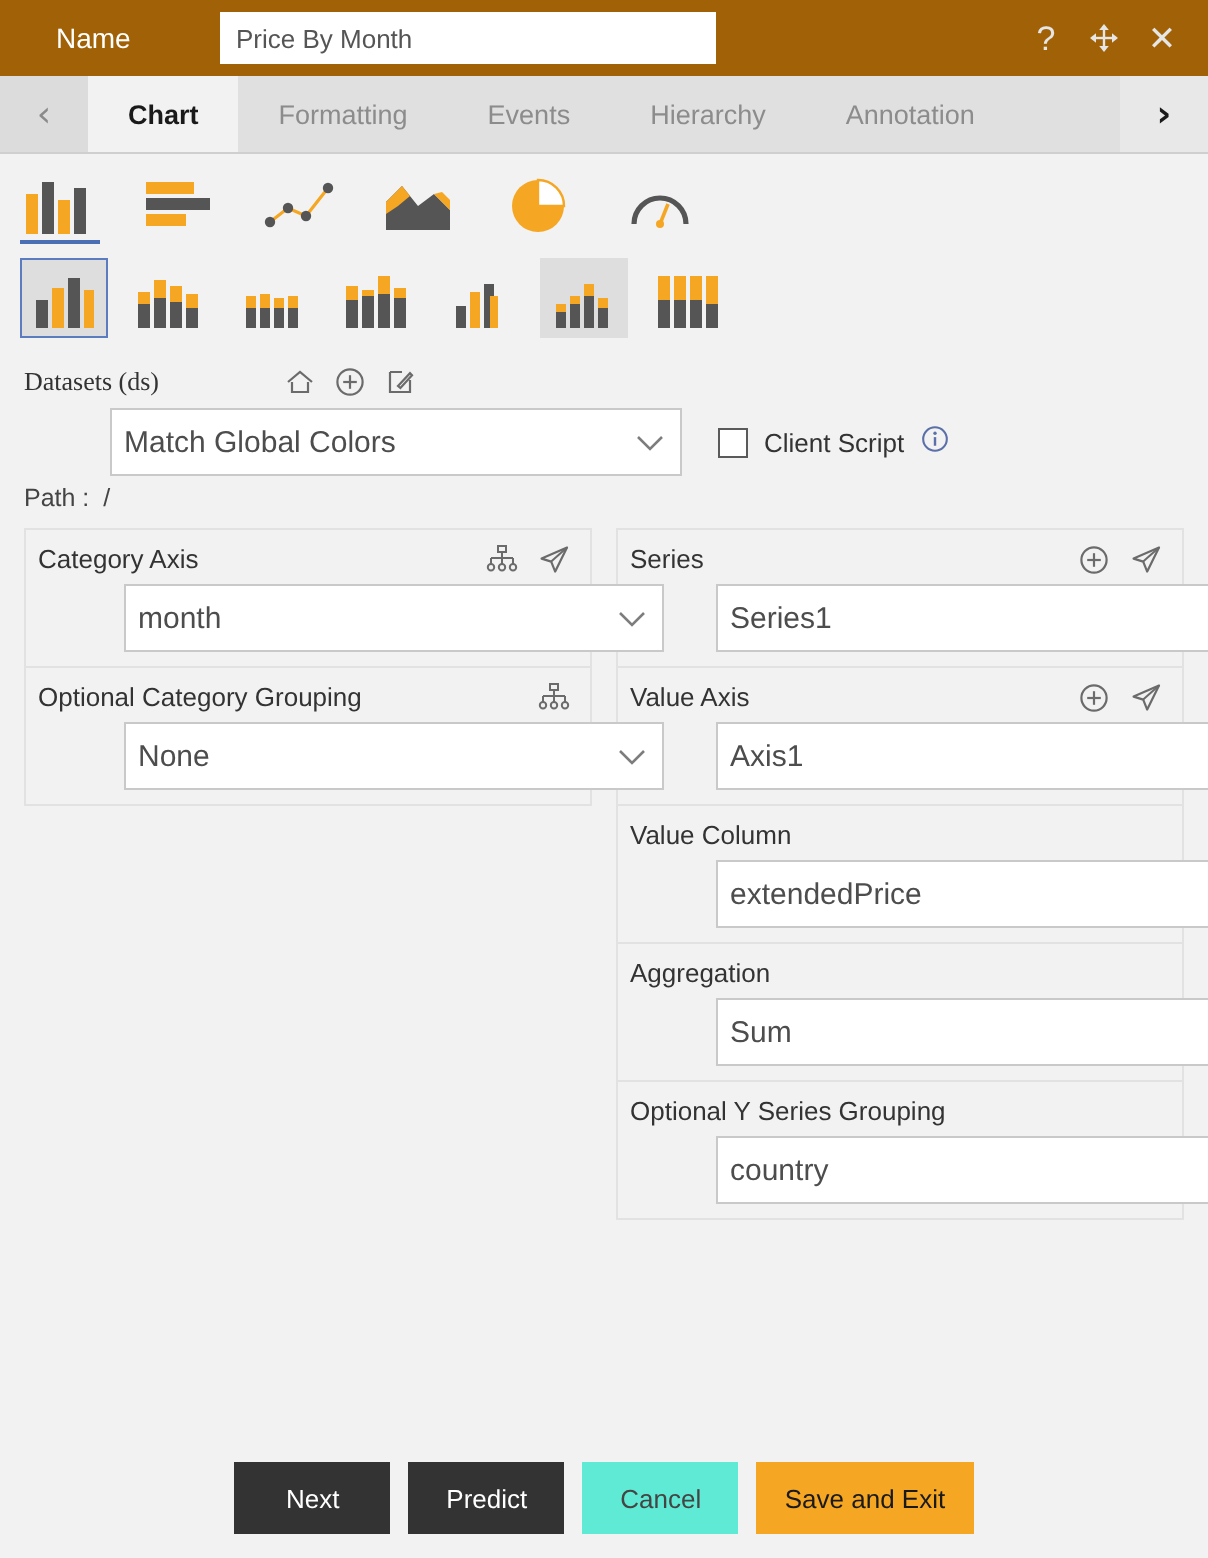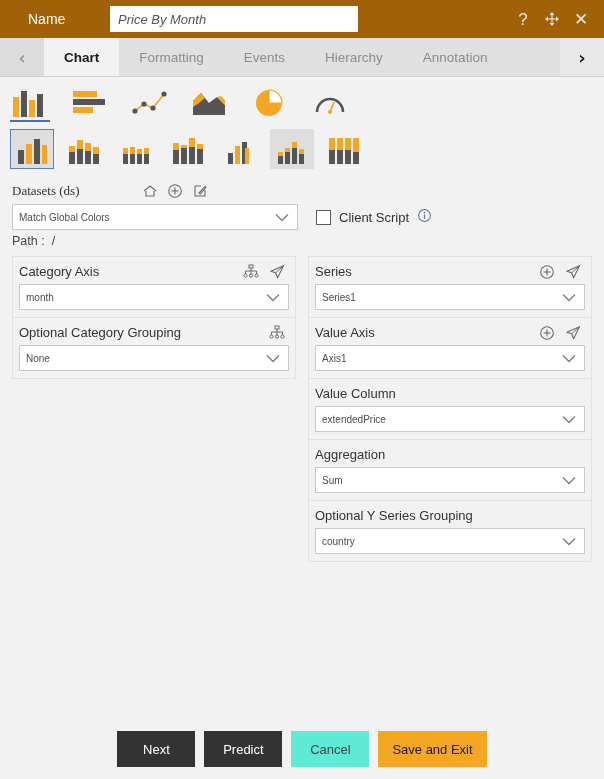--- a/index.html
+++ b/index.html
@@ -37,21 +37,20 @@
     width: 248px;
     height: 26px;
     background: #ffffff;
     border: 1px solid #ffffff;
     box-sizing: border-box;
     display: flex;
     align-items: center;
     padding: 0 7px;
     font-size: 13px;
     color: #555555;
-    font-style: italic;
   }
   .titlebar-icons {
     margin-left: auto;
     display: flex;
     align-items: center;
     gap: 11px;
     padding-right: 4px;
   }
   .tb-icon {
     color: #e6e6e6;
@@ -174,25 +173,26 @@
     align-items: center;
     margin-top: 3px;
   }
   .select-box {
     height: 26px;
     background: #ffffff;
     border: 1px solid #c9c9c9;
     box-sizing: border-box;
     display: flex;
     align-items: center;
-    padding: 4px 6px;
-    font-size: 10px;
+    padding: 16px 6px;
+    font-size: 15px;
     color: #4d4d4d;
     cursor: pointer;
     position: relative;
+    margin-left: 43px;
   }
   .select-box .val { flex: 1; overflow: hidden; white-space: nowrap; }
   .chev {
     width: 14px; height: 9px;
     flex: none;
     margin-right: 2px;
   }
   .ds-select { width: 286px; }
   .client-script {
     display: flex;

